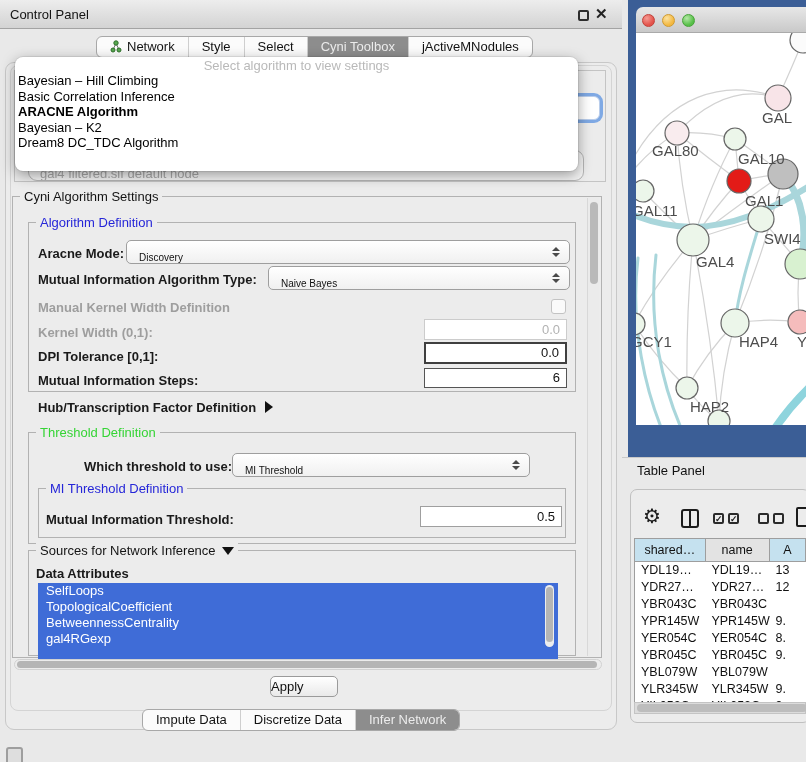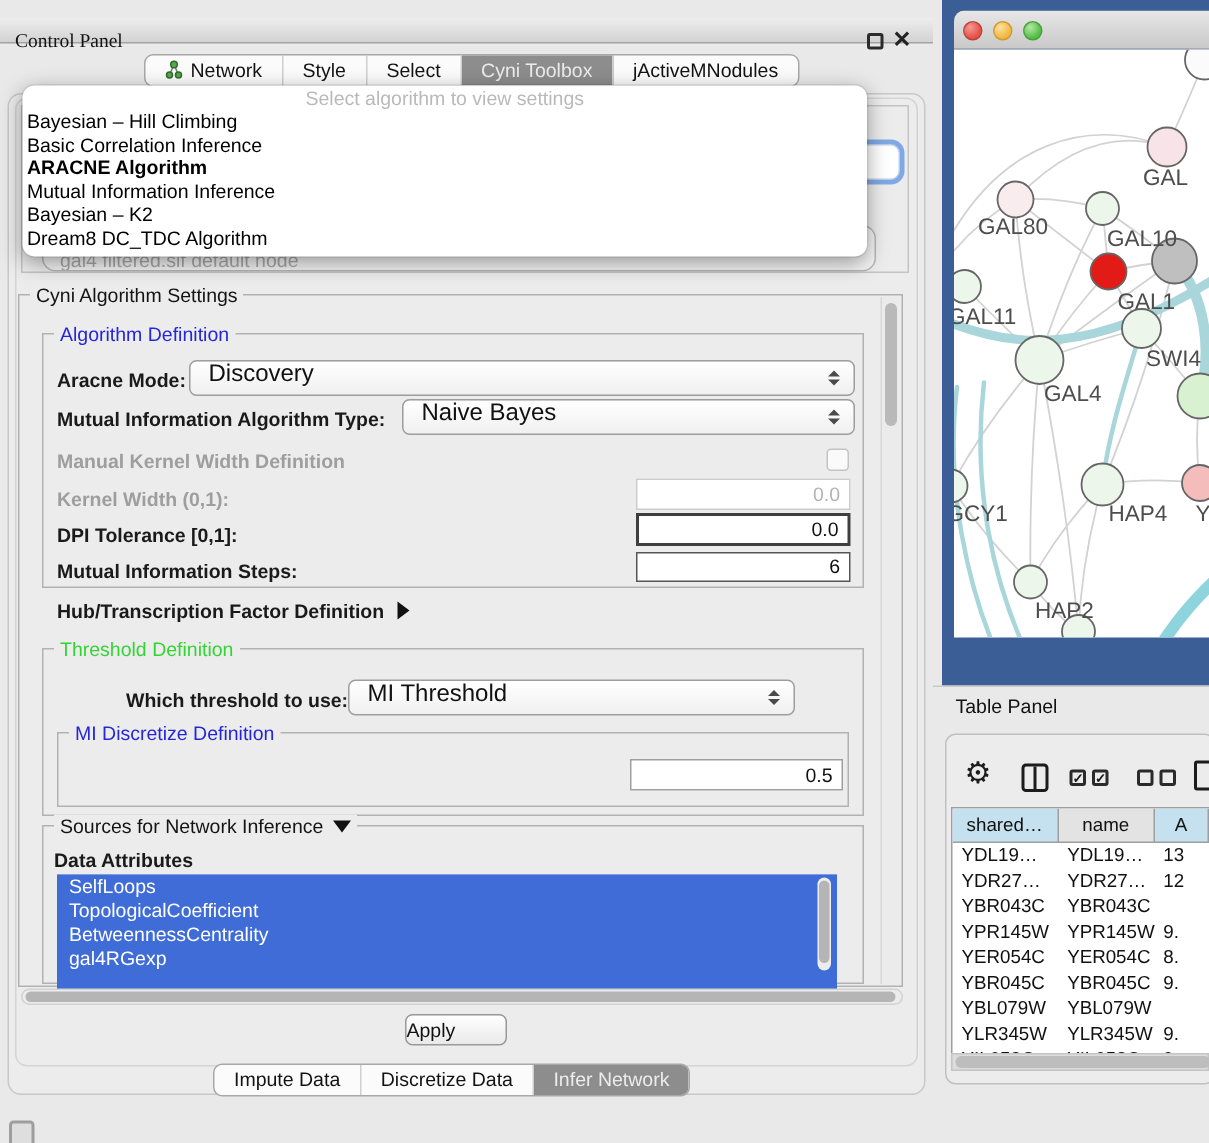--- a/index.html
+++ b/index.html
@@ -2,22 +2,22 @@
 <html><head>
 <meta charset="utf-8">
 <style>
   * { margin:0; padding:0; box-sizing:border-box; }
   html,body { width:806px; height:762px; }
   body { font-family:"Liberation Sans", sans-serif; background:#e9e9e9; overflow:hidden; }
   #app { position:relative; width:806px; height:762px; background:#e9e9e9; overflow:hidden; }
   .abs { position:absolute; }
 
   
-  .titlebar { left:0; top:12px; width:622px; height:17px;
-    background:linear-gradient(#ededed,#d3d3d3); border-bottom:1px solid #a3a3a3;font-family:Liberation Serif, serif; }
+  .titlebar { left:0; top:0; width:622px; height:29px;
+    background:linear-gradient(#ededed,#d3d3d3); border-bottom:1px solid #a3a3a3; }
   .titlebar .title { position:absolute; left:10px; top:7px; font-size:13px; color:#141414; }
   .float-btn { position:absolute; left:578px; top:10px; width:11px; height:11px;
     border:2px solid #2c2c2c; border-radius:2px; }
   .close-btn { position:absolute; left:595px; top:5px; font-size:15px; font-weight:bold; color:#222; }
 
   .outer-frame { left:5px; top:62px; width:612px; height:668px; background:#ececec;
     border:1px solid #c8c8c8; border-radius:9px; }
   .inner-frame { left:10px; top:65px; width:602px; height:646px; background:#ececec;
     border:1px solid #d4d4d4; border-radius:8px; }
 
@@ -50,21 +50,21 @@
   
   .grp { position:absolute; border:1px solid #b2b2b2; z-index:2; }
   .grp-label { position:absolute; top:-8px; left:7px; background:#ececec; padding:0 4px;
     font-size:13px; white-space:nowrap; }
   .lbl-blue { color:#2526d8; } .lbl-green { color:#35d435; } .lbl-black { color:#141414; }
 
   .flabel { position:absolute; font-size:13px; font-weight:bold; color:#1a1a1a; z-index:3; white-space:nowrap; }
   .flabel.dis { color:#9e9e9e; }
 
   .combo { position:absolute; background:linear-gradient(#ffffff,#f0f0f0); border:1px solid #9e9e9e;
-    border-radius:5px; font-size:16px; color:#111; z-index:3; display:flex; align-items:flex-start;
+    border-radius:5px; font-size:10px; color:#111; z-index:3; display:flex; align-items:flex-end;
     padding-left:12px; }
   .spin { position:absolute; right:9px; top:50%; transform:translateY(-50%); display:flex;
     flex-direction:column; gap:2px; }
   .spin i { width:0; height:0; border-left:4px solid transparent; border-right:4px solid transparent; }
   .spin .up { border-bottom:4px solid #4a4a4a; }
   .spin .dn { border-top:4px solid #4a4a4a; }
 
   .tinput { position:absolute; background:#fff; font-size:13px; color:#111; text-align:right;
     padding-right:6px; z-index:3; line-height:19px; }
   .tinput.dis { color:#b2b2b2; border:1px solid #cccccc !important; }
@@ -186,21 +186,20 @@
   <div class="abs bg-combo2">
     <span>gal4 filtered.sif default node</span>
   </div>
 
   <div class="abs algo-dropdown">
     <div class="dd-placeholder">Select algorithm to view settings</div>
     <div id="dd-items">
         <div class="dd-item">Bayesian – Hill Climbing</div>
         <div class="dd-item">Basic Correlation Inference</div>
         <div class="dd-item selected">ARACNE Algorithm</div>
-        <div class="dd-item">Mutual Information Inference</div>
         <div class="dd-item">Bayesian – K2</div>
         <div class="dd-item">Dream8 DC_TDC Algorithm</div>
       </div>
   </div>
 
   <div class="grp" style="left:12px;top:196px;width:590px;height:462px;">
     <span class="grp-label lbl-black">Cyni Algorithm Settings</span>
   </div>
   <div class="abs scroll-v">
       <i></i>
@@ -243,22 +242,23 @@
   </div>
   <span class="flabel" style="left:84px;top:459px;">Which threshold to use:</span>
   <div class="combo" style="left:232px;top:453px;width:298px;height:24px;">
     <span>MI Threshold</span>
     <span class="spin">
         <i class="up"></i>
         <i class="dn"></i>
       </span>
   </div>
   <div class="grp" style="left:38px;top:488px;width:528px;height:50px;">
-    <span class="grp-label lbl-blue">MI Discretize Definition</span>
-  </div>
+    <span class="grp-label lbl-blue">MI Threshold Definition</span>
+  </div>
+  <span class="flabel" style="left:46px;top:512px;">Mutual Information Threshold:</span>
   <div class="tinput" style="left:420px;top:506px;width:142px;height:21px;border:1px solid #9f9f9f;">0.5</div>
 
   <div class="grp" style="left:28px;top:550px;width:548px;height:106px;">
     <span class="grp-label lbl-black">
       <span>Sources for Network Inference</span><span class="tri-down"></span>
     </span>
   </div>
   <span class="flabel" style="left:36px;top:566px;text-align:right;">Data Attributes</span>
   <div class="abs" id="attr-list">
 

